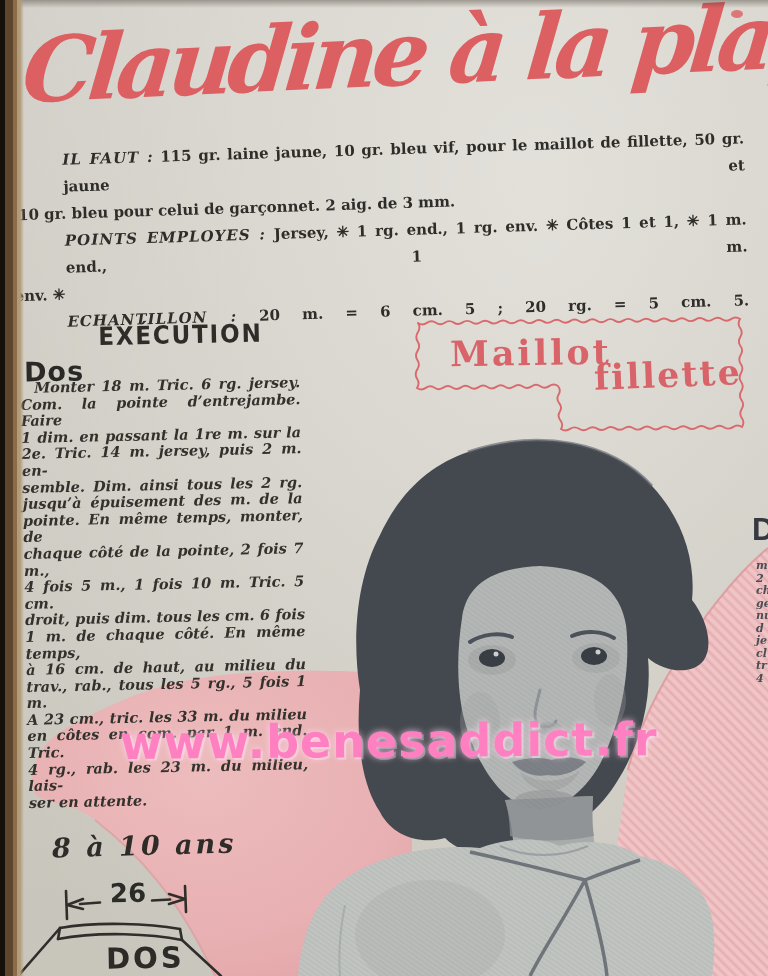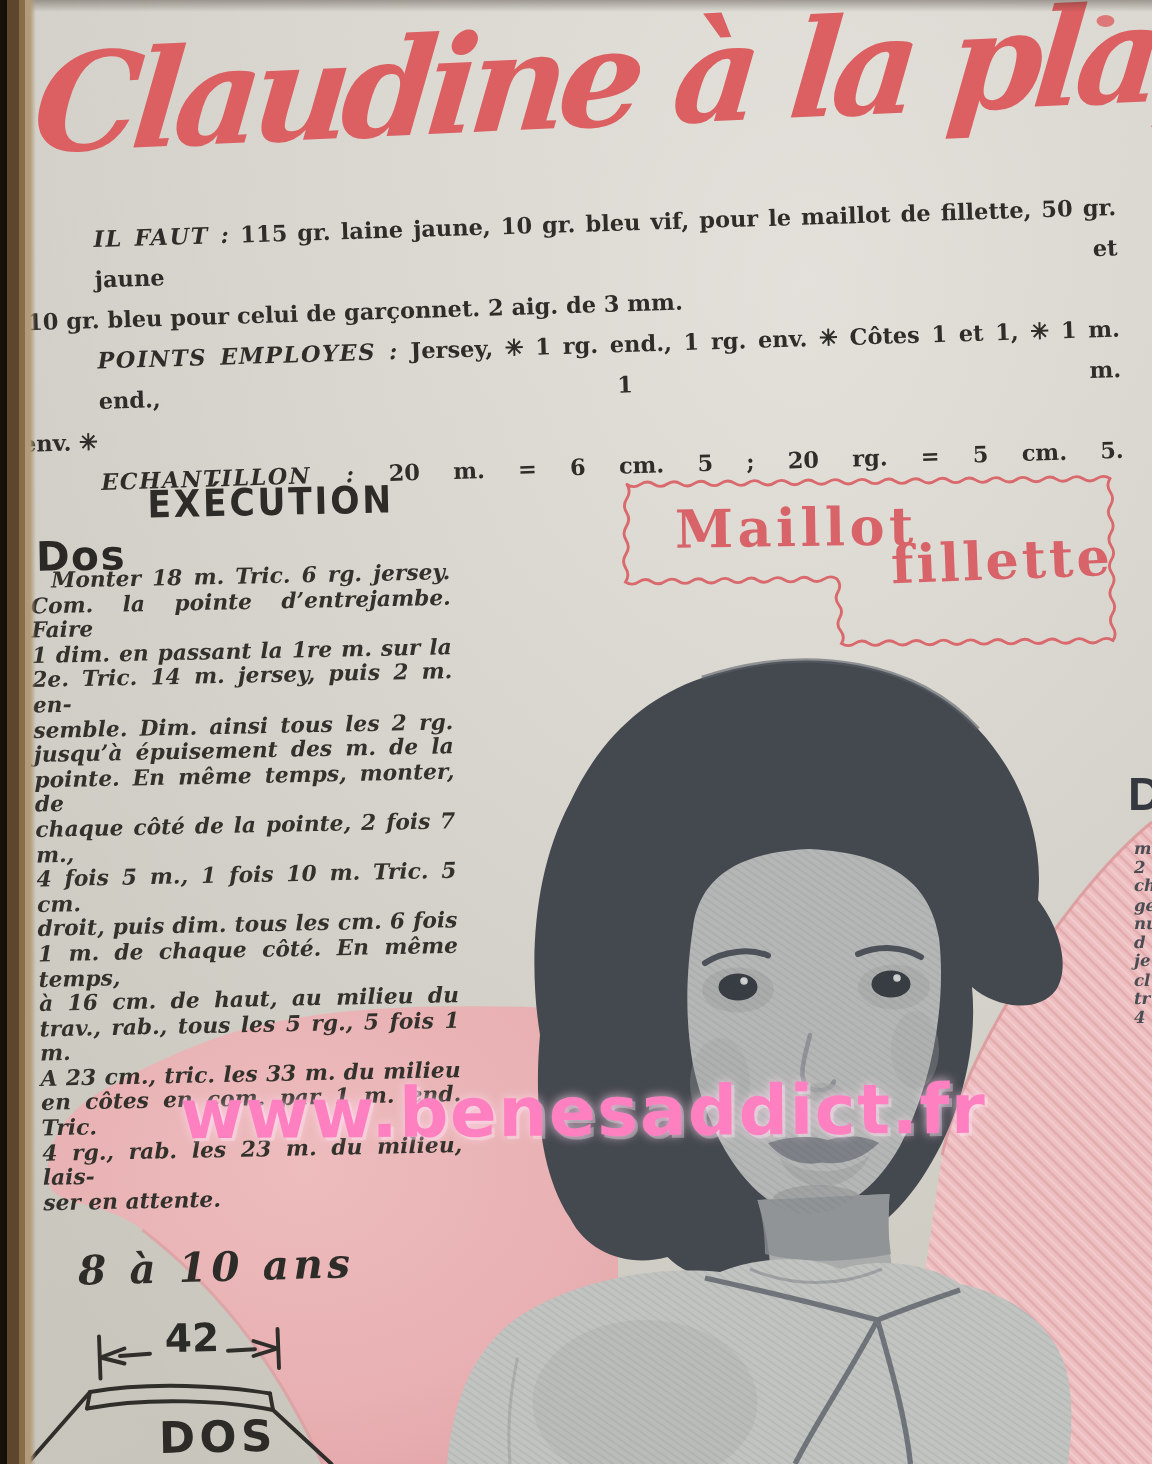--- a/index.html
+++ b/index.html
@@ -218,18 +218,18 @@
     <div>d</div>
     <div>je</div>
     <div>cl</div>
     <div>tr</div>
     <div>4</div>
   </div>
 
   <div id="watermark" class="abs">www.benesaddict.fr</div>
 
   <div id="size-label" class="abs">8 à 10 ans</div>
-  <div id="dim-value" class="abs">42</div>
+  <div id="dim-value" class="abs">26</div>
   <div id="piece-label" class="abs">DOS</div>
 
   <div id="topshade" class="abs"></div>
   <div id="binding" class="abs"></div>
 </div>
 
 </body></html>

